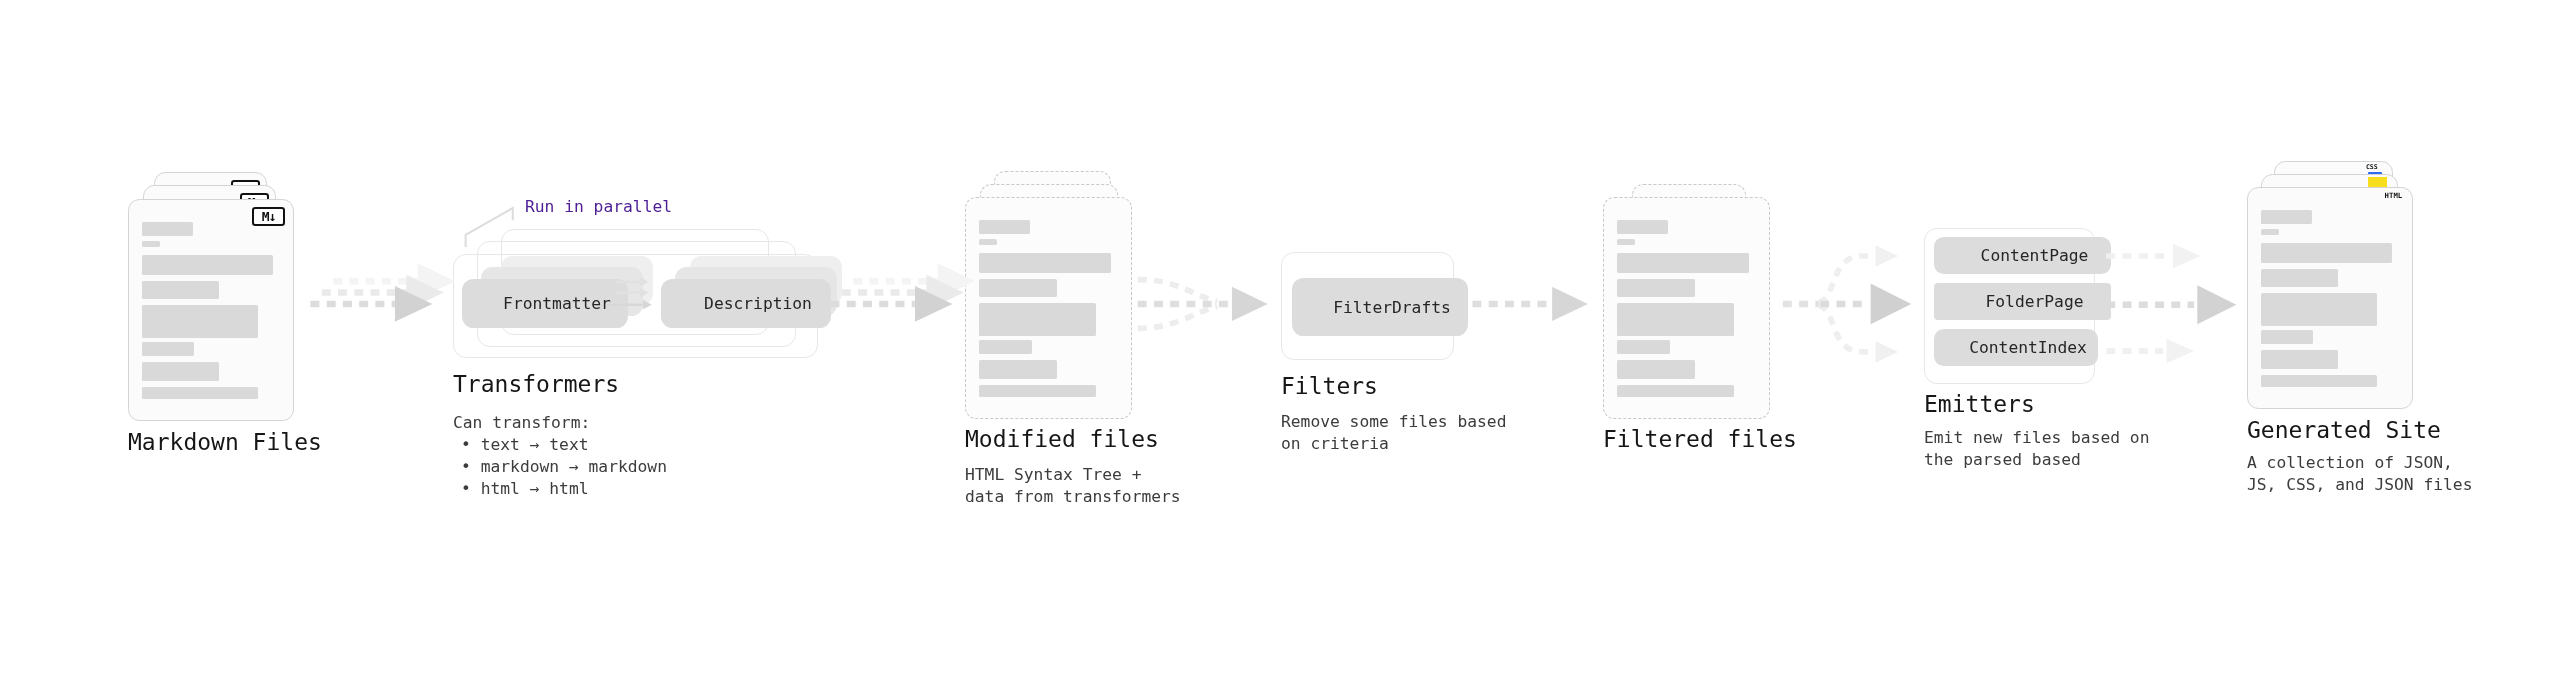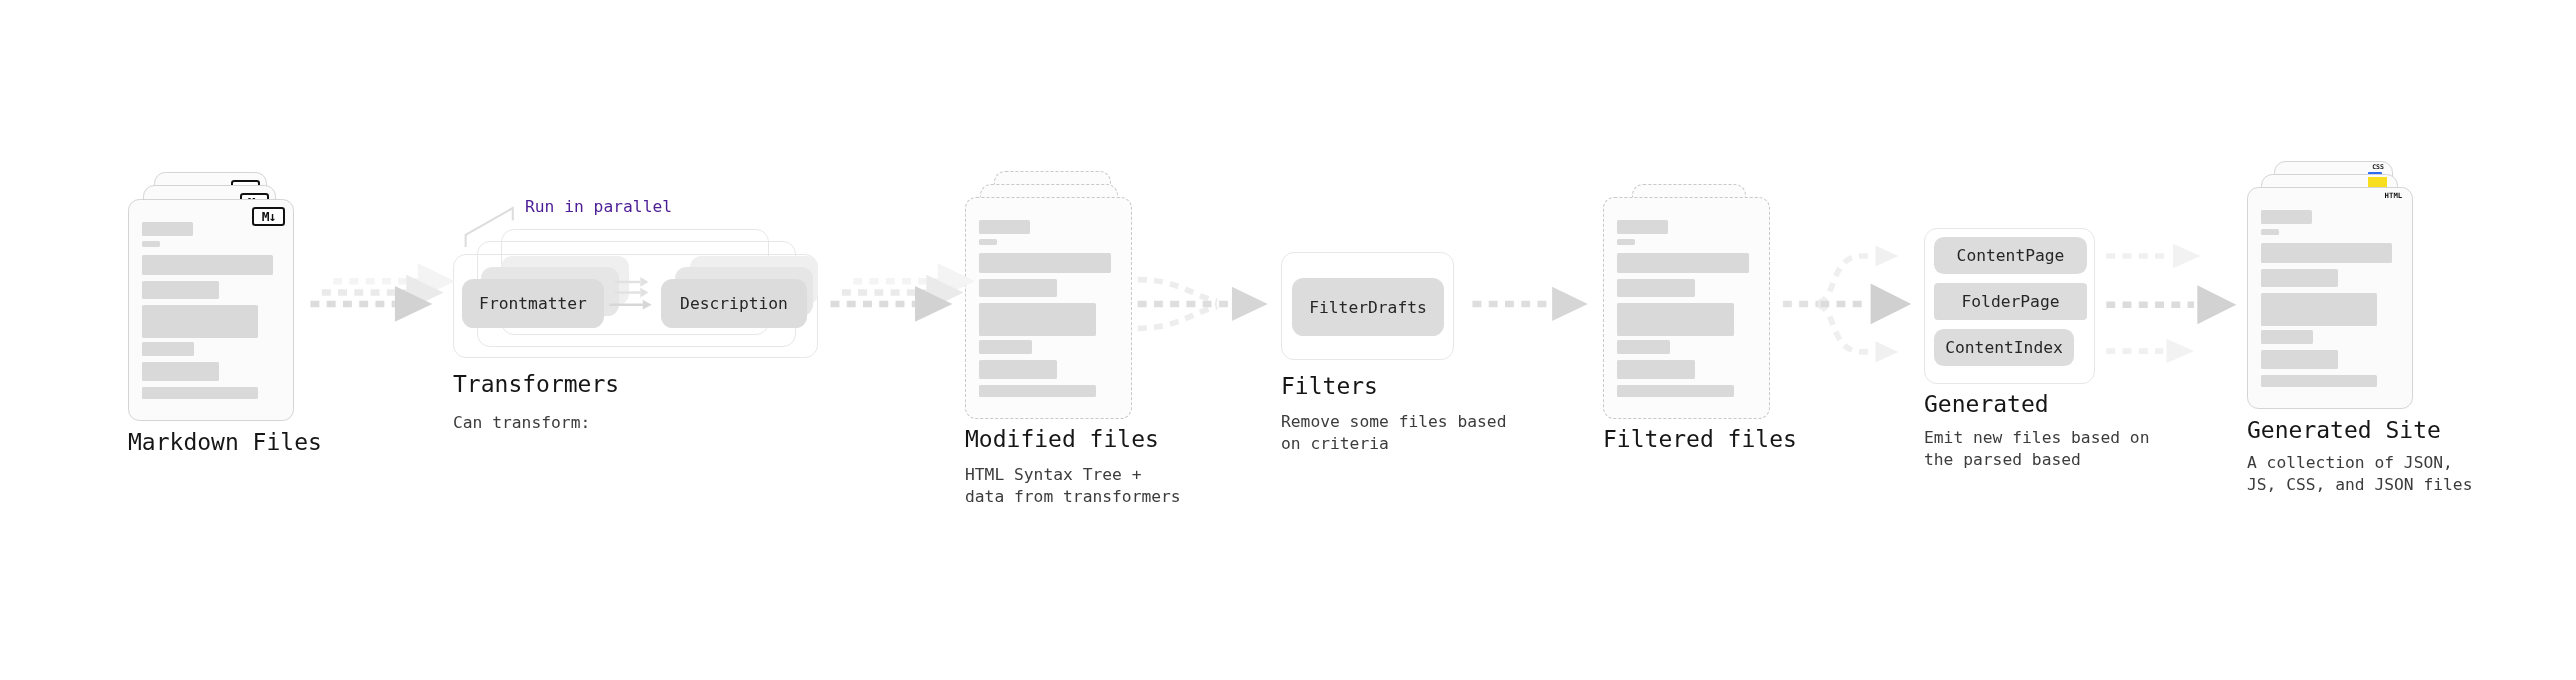--- a/index.html
+++ b/index.html
@@ -17,34 +17,34 @@
   .bar.b4{width:56%;height:18.7px;margin-bottom:5.7px;}
   .bar.b5{width:84%;height:32.5px;margin-bottom:4.9px;}
   .bar.b6{width:38%;height:14px;margin-bottom:5.7px;}
   .bar.b7{width:56%;height:18.7px;margin-bottom:6.5px;}
   .bar.b8{width:84%;height:12.2px;margin-bottom:0;}
 
   .md-badge{position:absolute;top:6.5px;right:8.1px;width:32.5px;height:19.5px;border:2.4px solid #111;border-radius:3.3px;
     background:#fff;color:#111;font-weight:bold;font-size:13px;line-height:15.4px;text-align:center;box-sizing:border-box;letter-spacing:-0.8px;}
   .md-badge.small{width:29px;right:5.7px;}
 
-  .css-badge{position:absolute;top:2.4px;right:8.1px;width:18px;text-align:right;}
+  .css-badge{position:absolute;top:2.4px;right:8.1px;width:18px;text-align:left;}
   .css-badge .css-txt{display:block;font-size:6.5px;font-weight:bold;color:#111;line-height:6.5px;letter-spacing:0;}
   .css-badge .css-bar{display:block;margin:0.8px auto 0;width:14.6px;height:3.3px;background:#2f6bf2;border-radius:0.8px;}
   .js-badge{position:absolute;top:2.4px;right:9.8px;width:19.5px;height:11.4px;background:#f7de1e;}
   .html-badge{position:absolute;top:4.1px;right:8.1px;width:21px;text-align:center;}
   .html-badge .html-txt{display:block;font-size:7.3px;font-weight:bold;color:#111;line-height:8.1px;letter-spacing:0;}
   .html-shield{position:relative;margin:0.8px auto 0;width:19.5px;height:22px;background:#e44d26;
     clip-path:polygon(0 0,100% 0,91% 86%,50% 100%,9% 86%);}
   .html-shield span{position:absolute;left:0;right:0;top:3.3px;color:#fff;font-size:12.2px;font-weight:bold;line-height:12.2px;text-align:center;}
 
   
   .pbox{position:absolute;border:1.6px solid #e7e7e7;border-radius:13px;background:transparent;box-sizing:border-box;}
   .pill{position:absolute;background:#dcdcdc;border-radius:11.4px;display:flex;align-items:center;justify-content:center;
-    color:#262626;font-size:16.3px;}
+    color:#262626;font-size:16.3px;padding-left:24px;}
   .pill.echo1{background:#e6e6e6;}
   .pill.echo2{background:#efefef;}
 
   
   .title{position:absolute;margin:0;font-size:23px;font-weight:500;color:#161616;line-height:24.4px;white-space:nowrap;}
   .caption{position:absolute;font-size:16.3px;color:#3c3c3c;line-height:22px;white-space:nowrap;}
   .caption ul{list-style:none;margin:0;padding:0 0 0 8.1px;}
   .annotation{position:absolute;font-size:16.3px;color:#4c1d95;white-space:nowrap;}
 
   svg.overlay{position:absolute;left:0;top:0;z-index:5;pointer-events:none;}
@@ -89,20 +89,25 @@
 
     <div class="pill echo2" style="left:690px;top:256px;width:128px;height:49px;z-index:2"></div>
     <div class="pill echo1" style="left:675px;top:267px;width:138px;height:49px;z-index:3"></div>
     <div class="pill" style="left:661px;top:279px;width:146px;height:49px;z-index:4">Description</div>
 
     <div class="annotation" style="left:525px;top:197px">Run in parallel</div>
 
     <h2 class="title" style="left:453px;top:372px">Transformers</h2>
     <div class="caption" style="left:453px;top:412px">
       <div>Can transform:</div>
+      <ul>
+        <li>• text → text</li>
+        <li>• markdown → markdown</li>
+        <li>• html → html</li>
+      </ul>
     </div>
   </div>
 
   <div class="stage">
     <div class="card dashed" style="left:994px;top:171px;width:117px;z-index:1"></div>
     <div class="card dashed" style="left:980px;top:184px;width:138px;z-index:2"></div>
     <div class="card dashed" style="left:965px;top:197px;width:167px;z-index:3">
       <div class="bars">
         <div class="bar b1"></div>
         <div class="bar b2"></div>
@@ -146,21 +151,21 @@
       </div>
     </div>
     <h2 class="title" style="left:1603px;top:427px">Filtered files</h2>
   </div>
 
   <div class="stage">
     <div class="pbox" style="left:1924px;top:228px;width:171px;height:156px;z-index:1"></div>
     <div class="pill" style="left:1934px;top:237px;width:153px;height:37px;border-radius:9.8px;z-index:2">ContentPage</div>
     <div class="pill" style="left:1934px;top:283px;width:153px;height:37px;border-radius:4px;z-index:2">FolderPage</div>
     <div class="pill" style="left:1934px;top:329px;width:140px;height:37px;border-radius:9.8px;z-index:2">ContentIndex</div>
-    <h2 class="title" style="left:1924px;top:392px">Generated</h2>
+    <h2 class="title" style="left:1924px;top:392px">Emitters</h2>
     <div class="caption" style="left:1924px;top:427px">
       <div>Emit new files based on</div>
       <div>the parsed based</div>
     </div>
   </div>
 
   <div class="stage">
     <div class="card" style="left:2274px;top:161px;width:119px;z-index:1">
       <div class="css-badge">
         <span class="css-txt">CSS</span>

